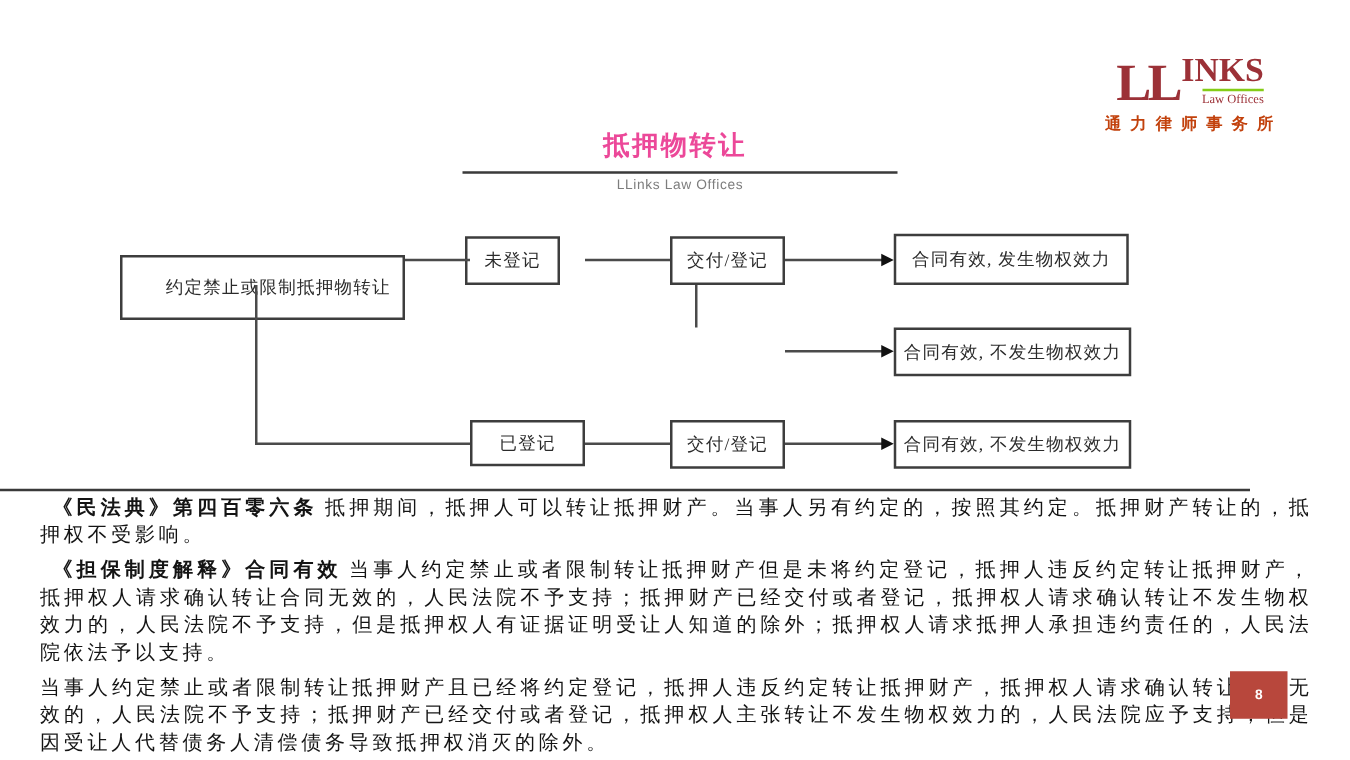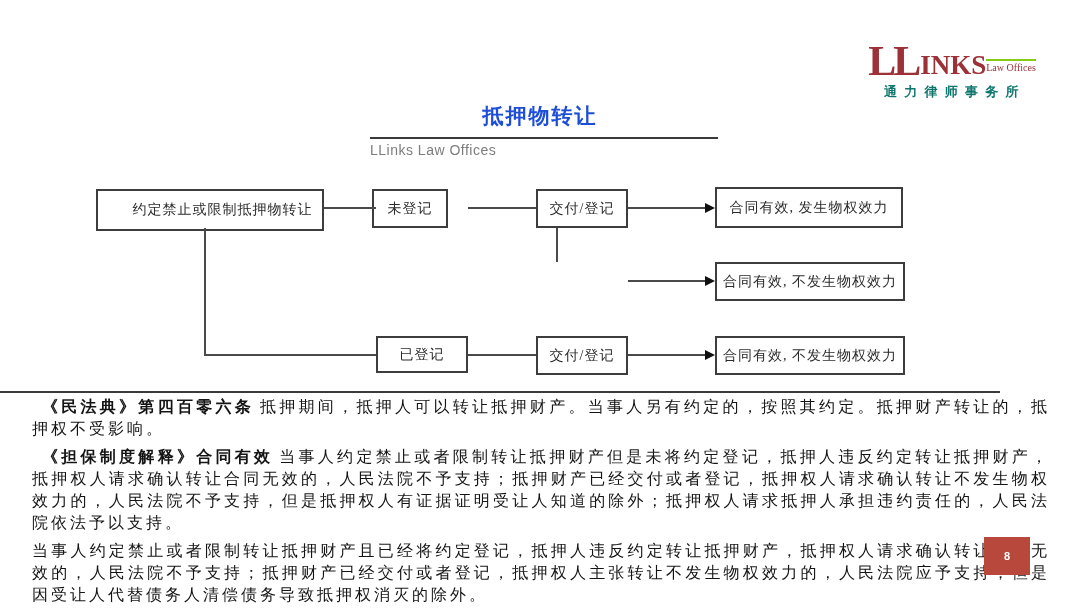--- a/index.html
+++ b/index.html
@@ -5,35 +5,35 @@
   html,body{margin:0;padding:0;background:#e8e8e8;}
   .slide{
     position:relative;width:1080px;height:608px;background:#ffffff;
     font-family:"Liberation Serif","DejaVu Serif",serif;color:#1a1a1a;
     overflow:hidden;margin:0 auto;
   }
   
   .logo{position:absolute;top:16px;right:60px;width:136px;color:#9c3137;text-align:center;margin-top:28px;}
   .logo-word{display:flex;align-items:flex-end;justify-content:center;}
   .logo-ll{font-weight:bold;font-size:42px;line-height:.82;letter-spacing:-3px;font-family:"Liberation Serif",serif;}
-  .logo-right{display:flex;align-items:center;margin-left:2px;}
+  .logo-right{display:flex;flex-direction:column;align-items:flex-end;margin-left:2px;}
   .logo-inks{font-weight:bold;font-size:27px;line-height:.95;letter-spacing:0px;font-family:"Liberation Serif",serif;}
   .logo-sub{font-size:10px;border-top:2px solid #84cc16;margin-top:1px;padding-top:1px;white-space:nowrap;}
-  .logo-cn{margin-top:5px;font-size:13px;font-weight:bold;color:#0f766e;letter-spacing:2px;white-space:nowrap;}
+  .logo-cn{margin-top:5px;font-size:13px;font-weight:bold;color:#c2410c;letter-spacing:2px;white-space:nowrap;}
   
   .page-title{
     position:absolute;left:0;top:102px;width:100%;text-align:center;
     font-family:"Liberation Sans","DejaVu Sans",sans-serif;
-    font-weight:bold;font-size:21px;letter-spacing:2px;color:#1d4ed8;
+    font-weight:bold;font-size:21px;letter-spacing:2px;color:#ec4899;
   }
   .title-rule{position:absolute;left:370px;top:137px;width:348px;height:2px;background:#3a3a3a;}
   .title-sub{
-    position:absolute;left:370px;top:142px;width:348px;text-align:left;
+    position:absolute;left:370px;top:142px;width:348px;text-align:center;
     font-family:"Liberation Sans","DejaVu Sans",sans-serif;
-    font-size:14px;color:#7d7d7d;letter-spacing:.5px;
+    font-size:11px;color:#7d7d7d;letter-spacing:.5px;
   }
   
   .node{
     position:absolute;border:2px solid #3d3d3d;background:#fff;
     display:flex;align-items:center;justify-content:center;
     font-size:14px;letter-spacing:1px;color:#2b2b2b;box-sizing:border-box;
     white-space:nowrap;
   }
   .h-line{position:absolute;height:2px;background:#4a4a4a;}
   .v-line{position:absolute;width:2px;background:#4a4a4a;}
@@ -73,21 +73,21 @@
         <span class="logo-sub">Law Offices</span>
       </span>
     </div>
     <div class="logo-cn">通 力 律 师 事 务 所</div>
   </div>
 
   <div class="page-title">抵押物转让</div>
   <div class="title-rule"></div>
   <div class="title-sub">LLinks Law Offices</div>
 
-  <div class="node" style="left:96px;top:189px;width:228px;height:42px;padding-left:25px;">
+  <div class="node" style="left:96px;top:204px;width:228px;height:52px;padding-left:25px;">
     <span>约定禁止或限制抵押物转让</span>
   </div>
   <div class="node" style="left:372px;top:189px;width:76px;height:39px;align-items:center;">
     <span>未登记</span>
   </div>
   <div class="node" style="left:536px;top:189px;width:92px;height:39px;">
     <span>交付/登记</span>
   </div>
   <div class="node" style="left:715px;top:187px;width:188px;height:41px;">
     <span>合同有效, 发生物权效力</span>

